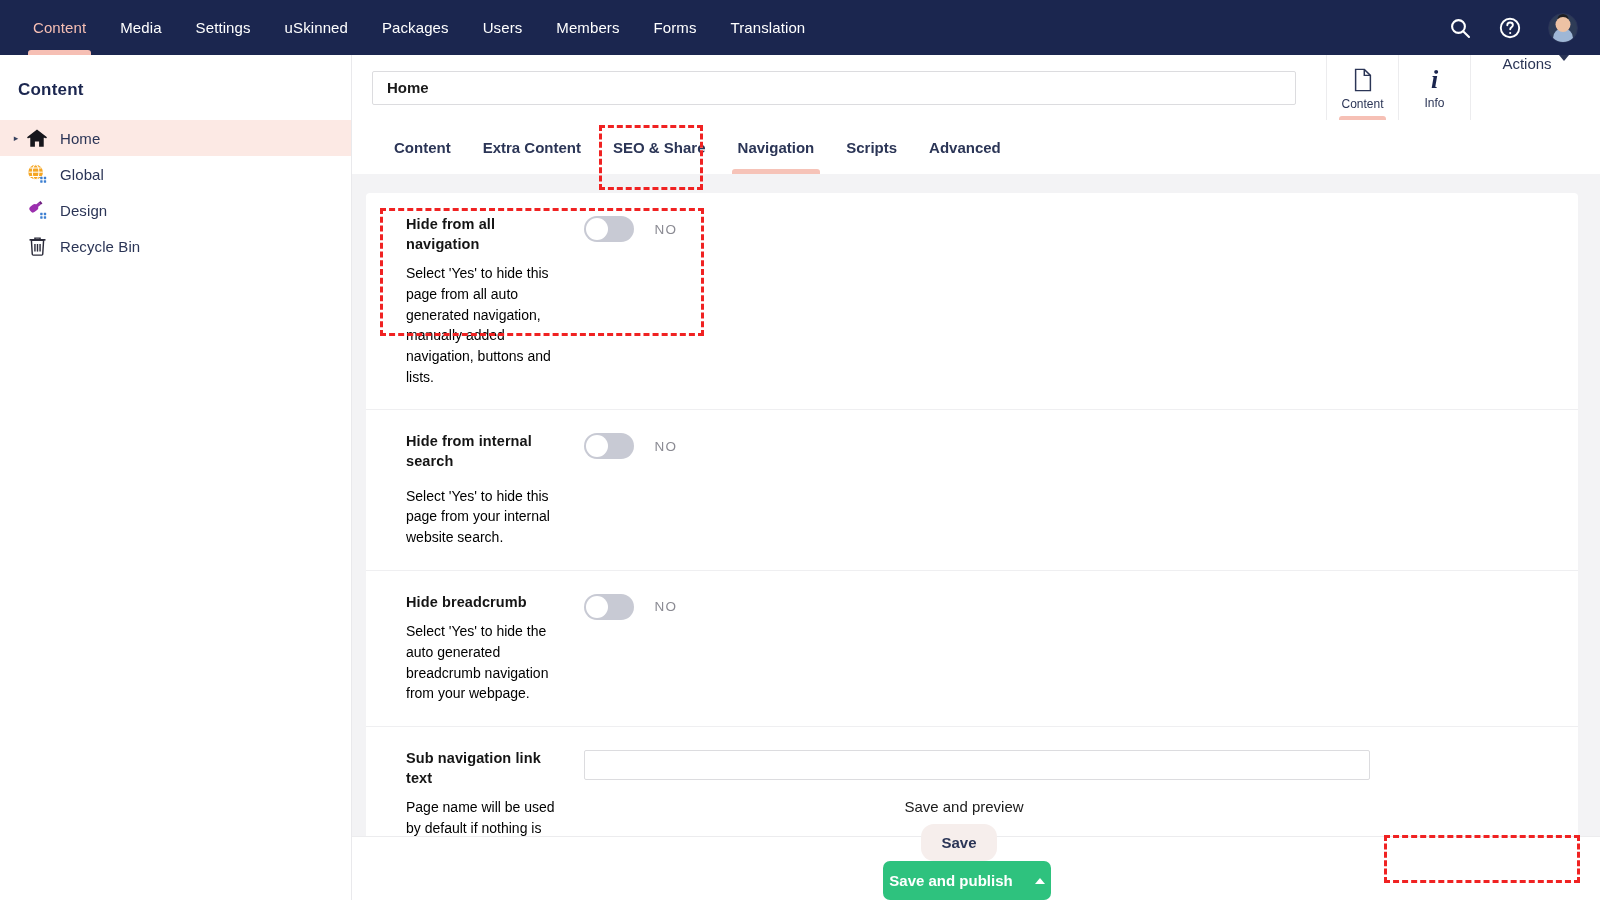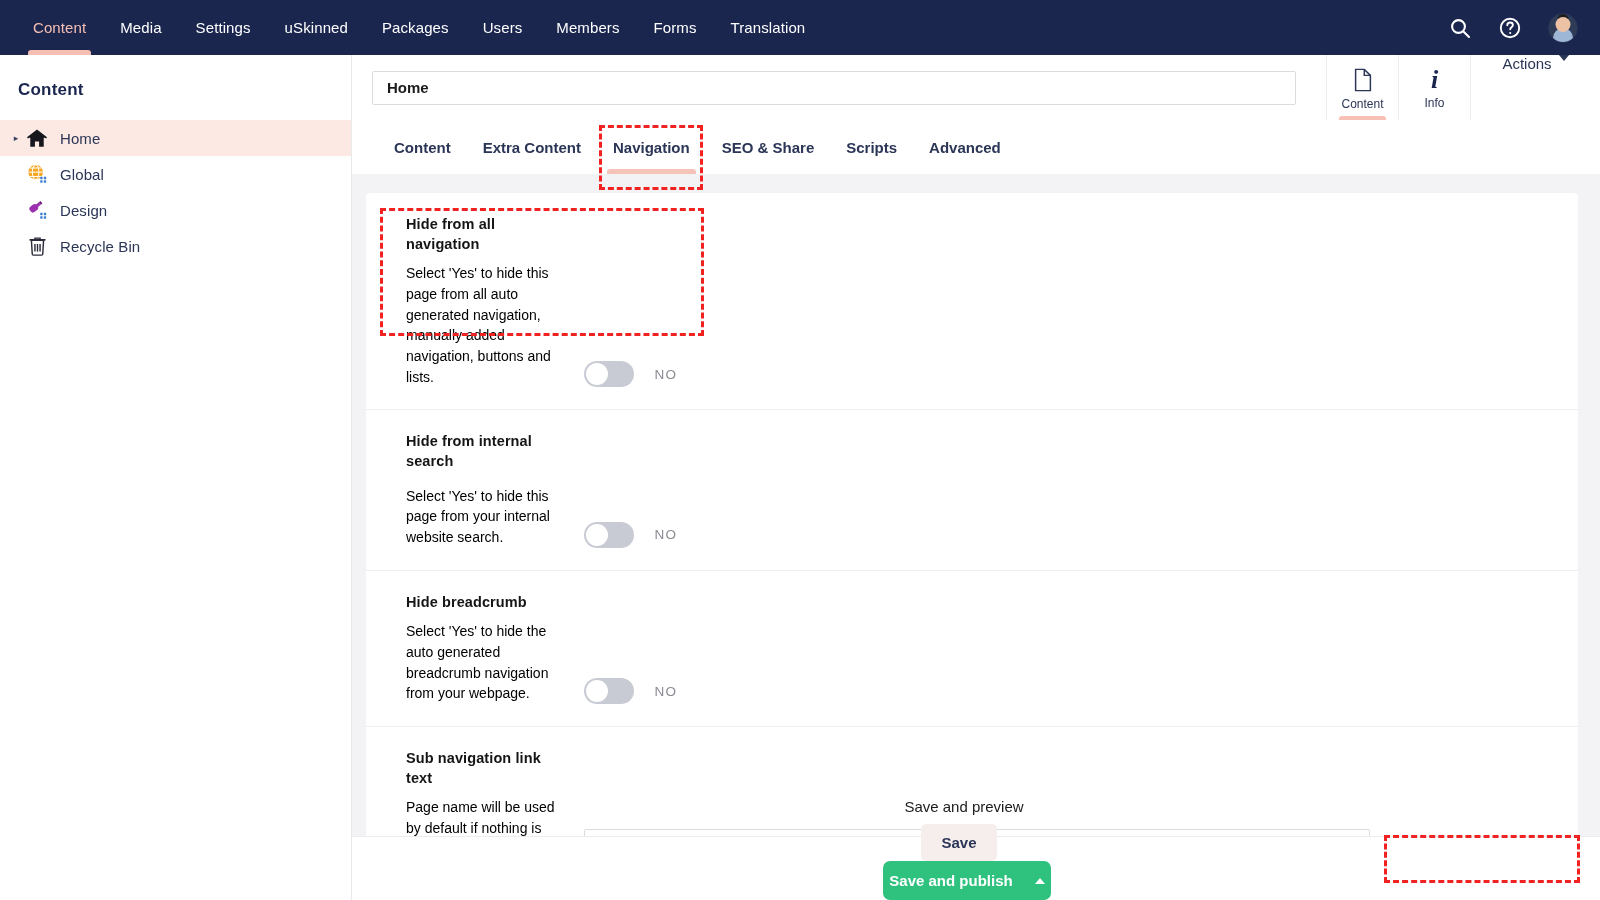--- a/index.html
+++ b/index.html
@@ -134,21 +134,21 @@
     z-index: 40;
   }
 
   
   #card {
     position: absolute; top: 138px; left: 14px;
     width: 1212px; height: 680px;
     background: #ffffff; border-radius: 4px; overflow: hidden;
   }
   .field-row {
-    display: flex; align-items: flex-end;
+    display: flex; align-items: flex-start;
     border-bottom: 1px solid #efeff1;
     padding: 22px 0 22px 40px; position: relative;
   }
   .field-row:last-child { border-bottom: none; }
   .field-left { width: 178px; flex: none; padding-right: 18px; }
   .field-label {
     font-size: 14.5px; font-weight: bold; color: #151515;
     line-height: 1.35; letter-spacing: .1px;
   }
   .field-desc {
@@ -183,21 +183,21 @@
     border-top: 1px solid #ececee;
     display: flex; align-items: center; justify-content: flex-end;
     padding-right: 18px; gap: 0; flex-direction: column;
   }
   #save-preview {
     font-size: 15px; color: #1b1b1b; cursor: pointer;
     padding: 9px 14px; margin-right: 6px;
   }
   #save-btn {
     font-size: 15px; font-weight: bold; color: #2b3556;
-    background: #f6eeec; border: none; border-radius: 5px;
+    background: #f6eeec; border: none; border-radius: 13px;
     padding: 10px 20px; cursor: pointer; margin-right: 16px;
     font-family: "Liberation Sans", sans-serif;
   }
   #publish-btn {
     display: flex; align-items: center; gap: 22px;
     background: #2ec27e; color: #ffffff;
     font-size: 15px; font-weight: bold; border: none; border-radius: 7px;
     padding: 11px 6px; cursor: pointer;
     font-family: "Liberation Sans", sans-serif;
     text-align: center;
@@ -348,25 +348,25 @@
     </div>
   </div>
 
   <div id="tabbar">
     <div class="tab">
         <span>Content</span>
       </div>
     <div class="tab">
         <span>Extra Content</span>
       </div>
+    <div class="tab">
+        <span>SEO &amp; Share</span>
+      </div>
     <div class="tab active">
         <span>Navigation</span>
-      </div>
-    <div class="tab">
-        <span>SEO &amp; Share</span>
       </div>
     <div class="tab">
         <span>Scripts</span>
       </div>
     <div class="tab">
         <span>Advanced</span>
       </div>
   </div>
 
   <div id="card">

